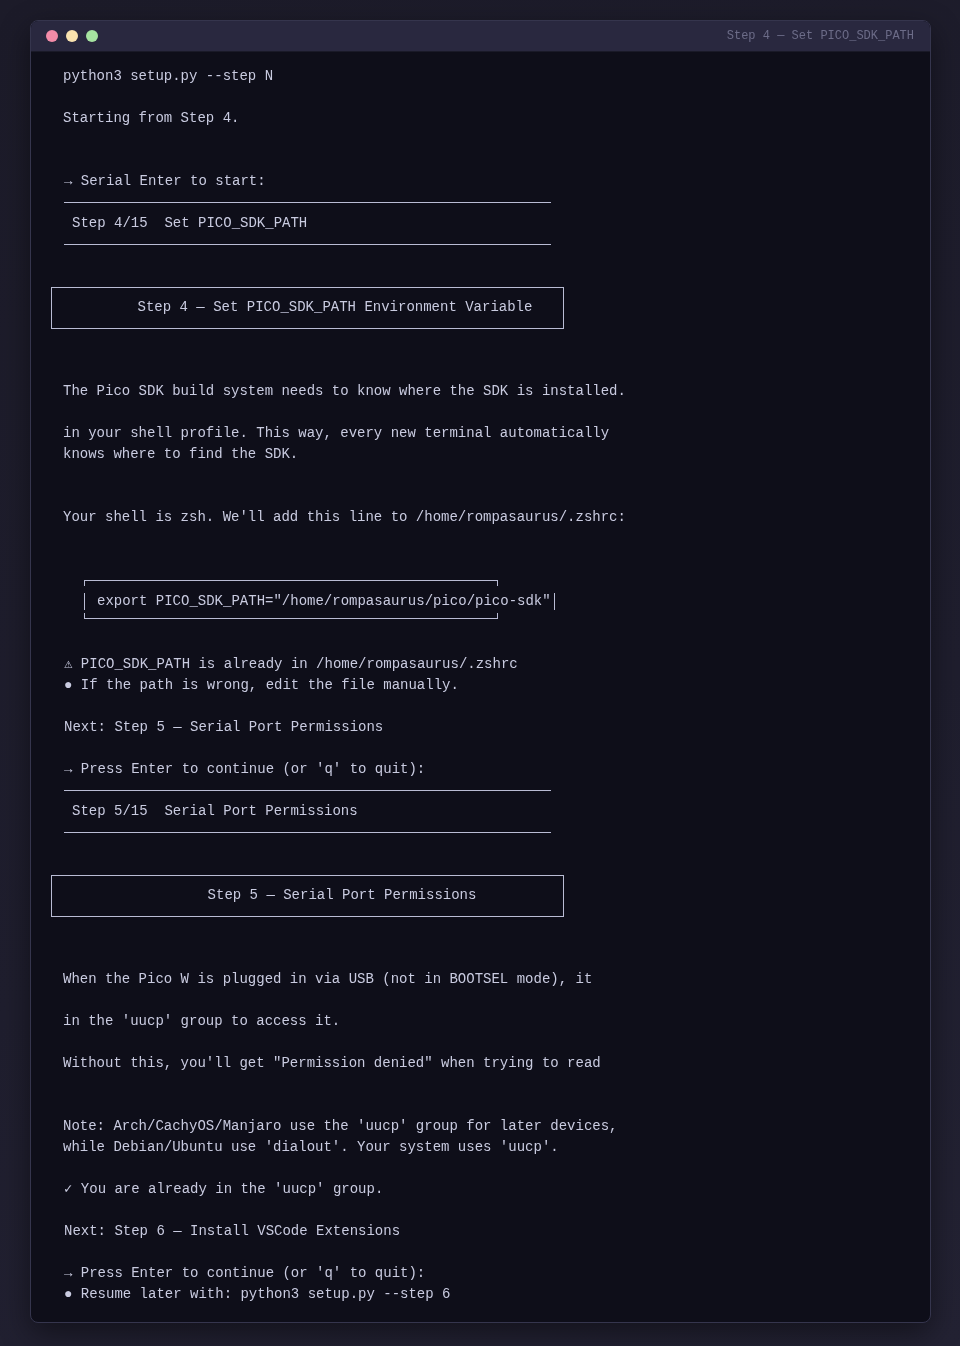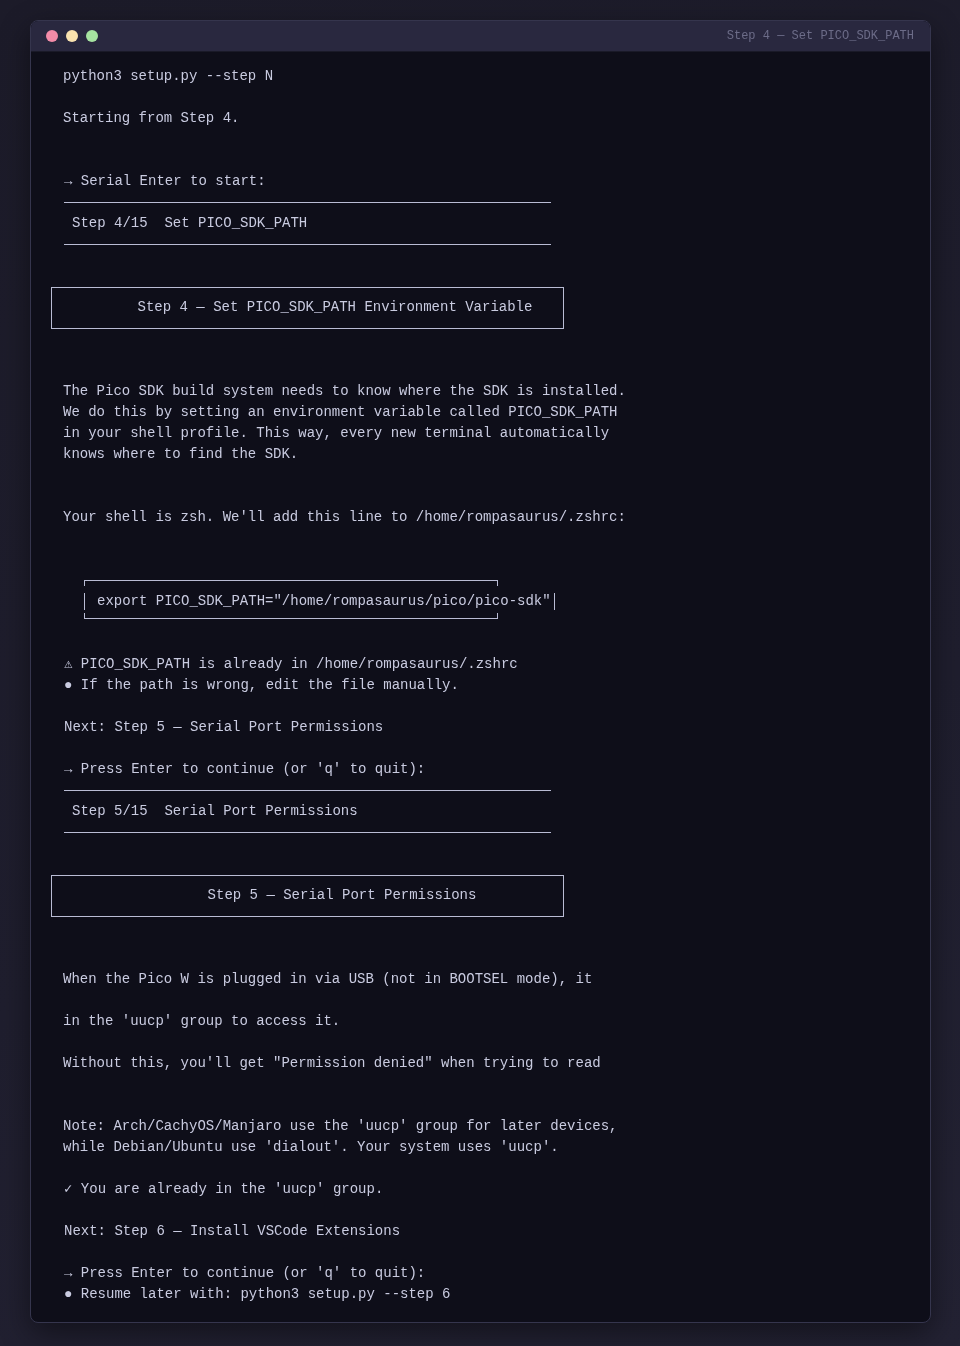--- a/index.html
+++ b/index.html
@@ -82,21 +82,20 @@
     <div class="ln" style="top:119px"><span class="glyph">→</span> <span>Serial Enter to start:</span></div>
 
     <div class="rule" style="top:150px"></div>
     <div class="ln" style="top:161px; left:41px">Step 4/15  Set PICO_SDK_PATH</div>
     <div class="rule" style="top:192px"></div>
 
     <div class="box" style="top:235px"></div>
     <div class="box-title" style="top:245px; left:20px; width:500px">Step 4 — Set PICO_SDK_PATH Environment Variable</div>
 
     <div class="ln i2" style="top:329px">The Pico SDK build system needs to know where the SDK is installed.</div>
-    <div class="ln i2" style="top:350px">We do this by setting an environment variable called PICO_SDK_PATH</div>
     <div class="ln i2" style="top:371px">in your shell profile. This way, every new terminal automatically</div>
     <div class="ln i2" style="top:392px">knows where to find the SDK.</div>
 
     <div class="ln i2" style="top:455px">Your shell is zsh. We'll add this line to /home/rompasaurus/.zshrc:</div>
 
     <div class="codebox-top" style="top:528px"></div>
     <div class="vbar" style="left:53px; top:541px"></div>
     <div class="ln" style="top:539px; left:66px">export PICO_SDK_PATH="/home/rompasaurus/pico/pico-sdk"</div>
     <div class="vbar" style="left:523px; top:541px"></div>
     <div class="codebox-bot" style="top:561px"></div>

